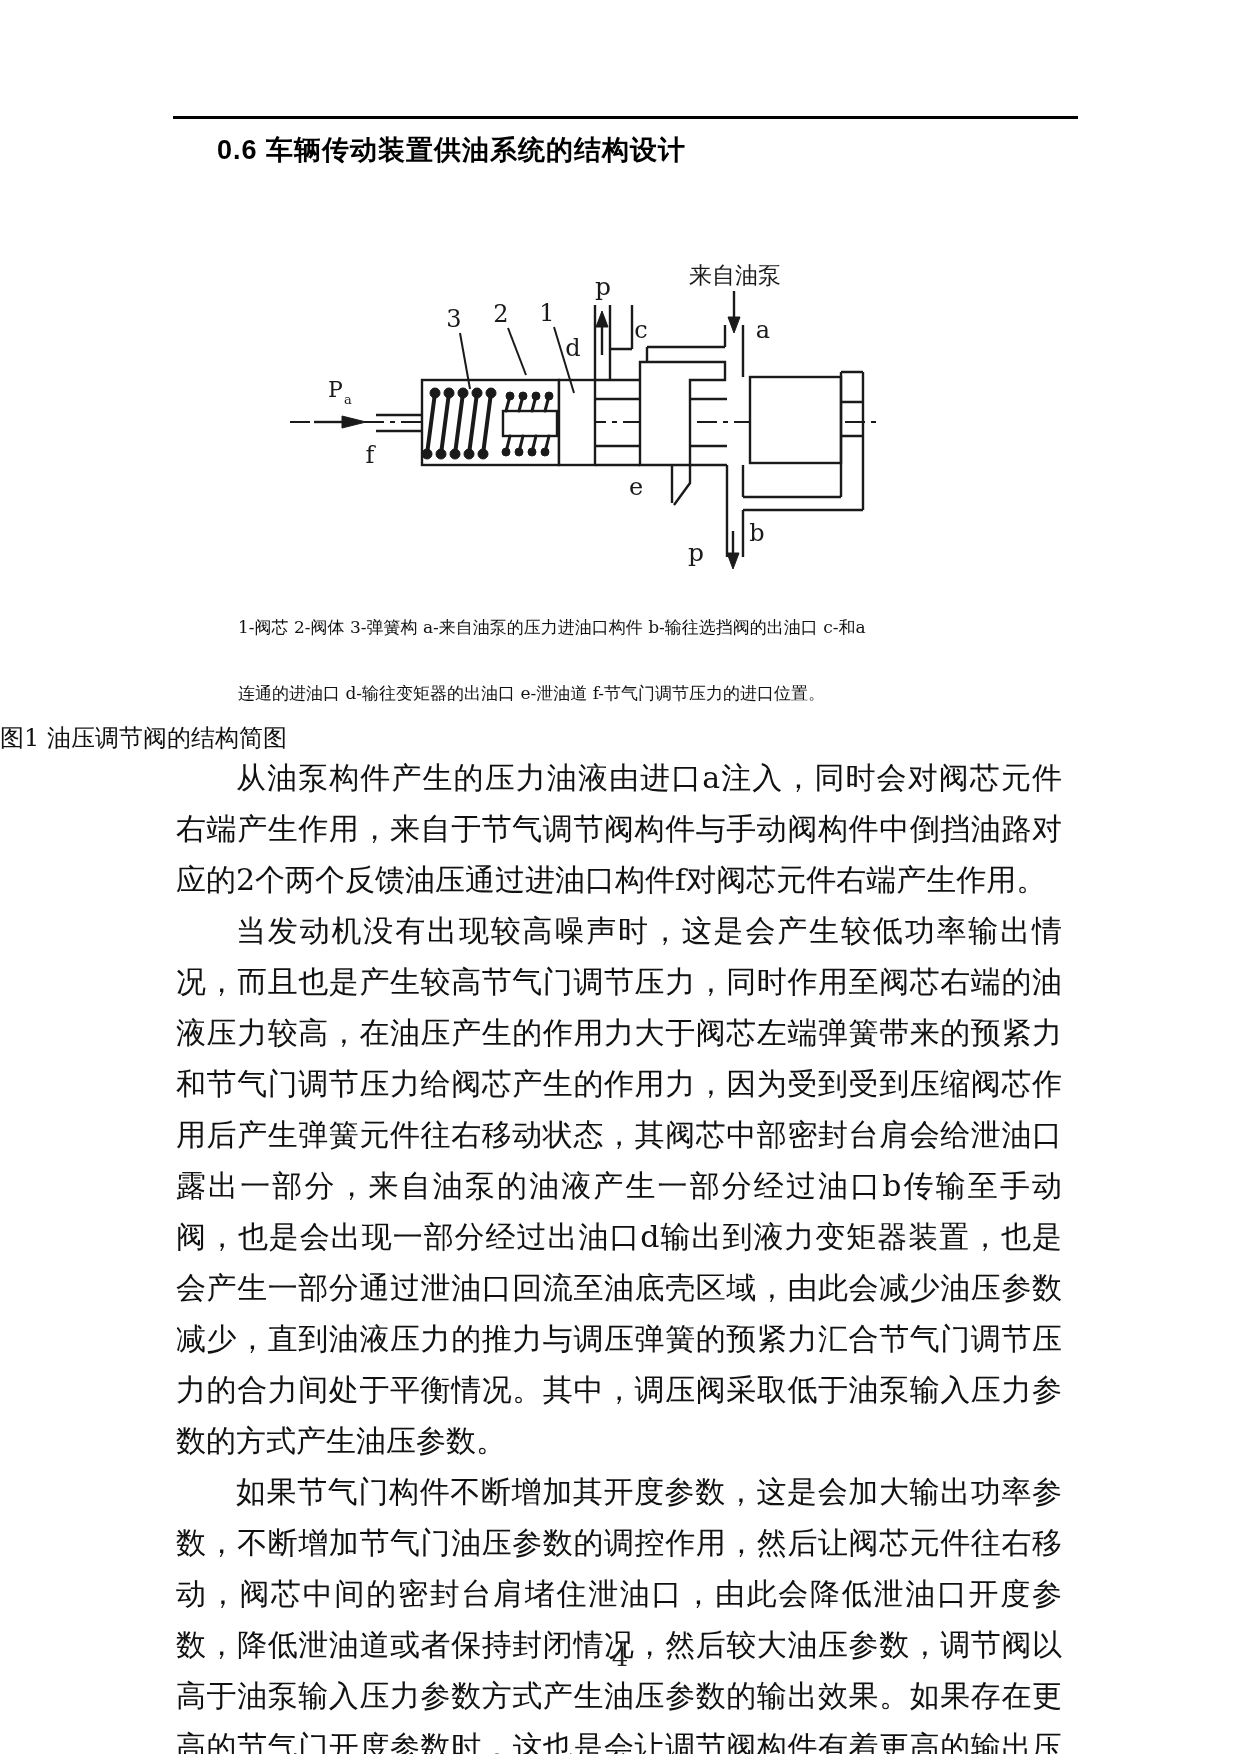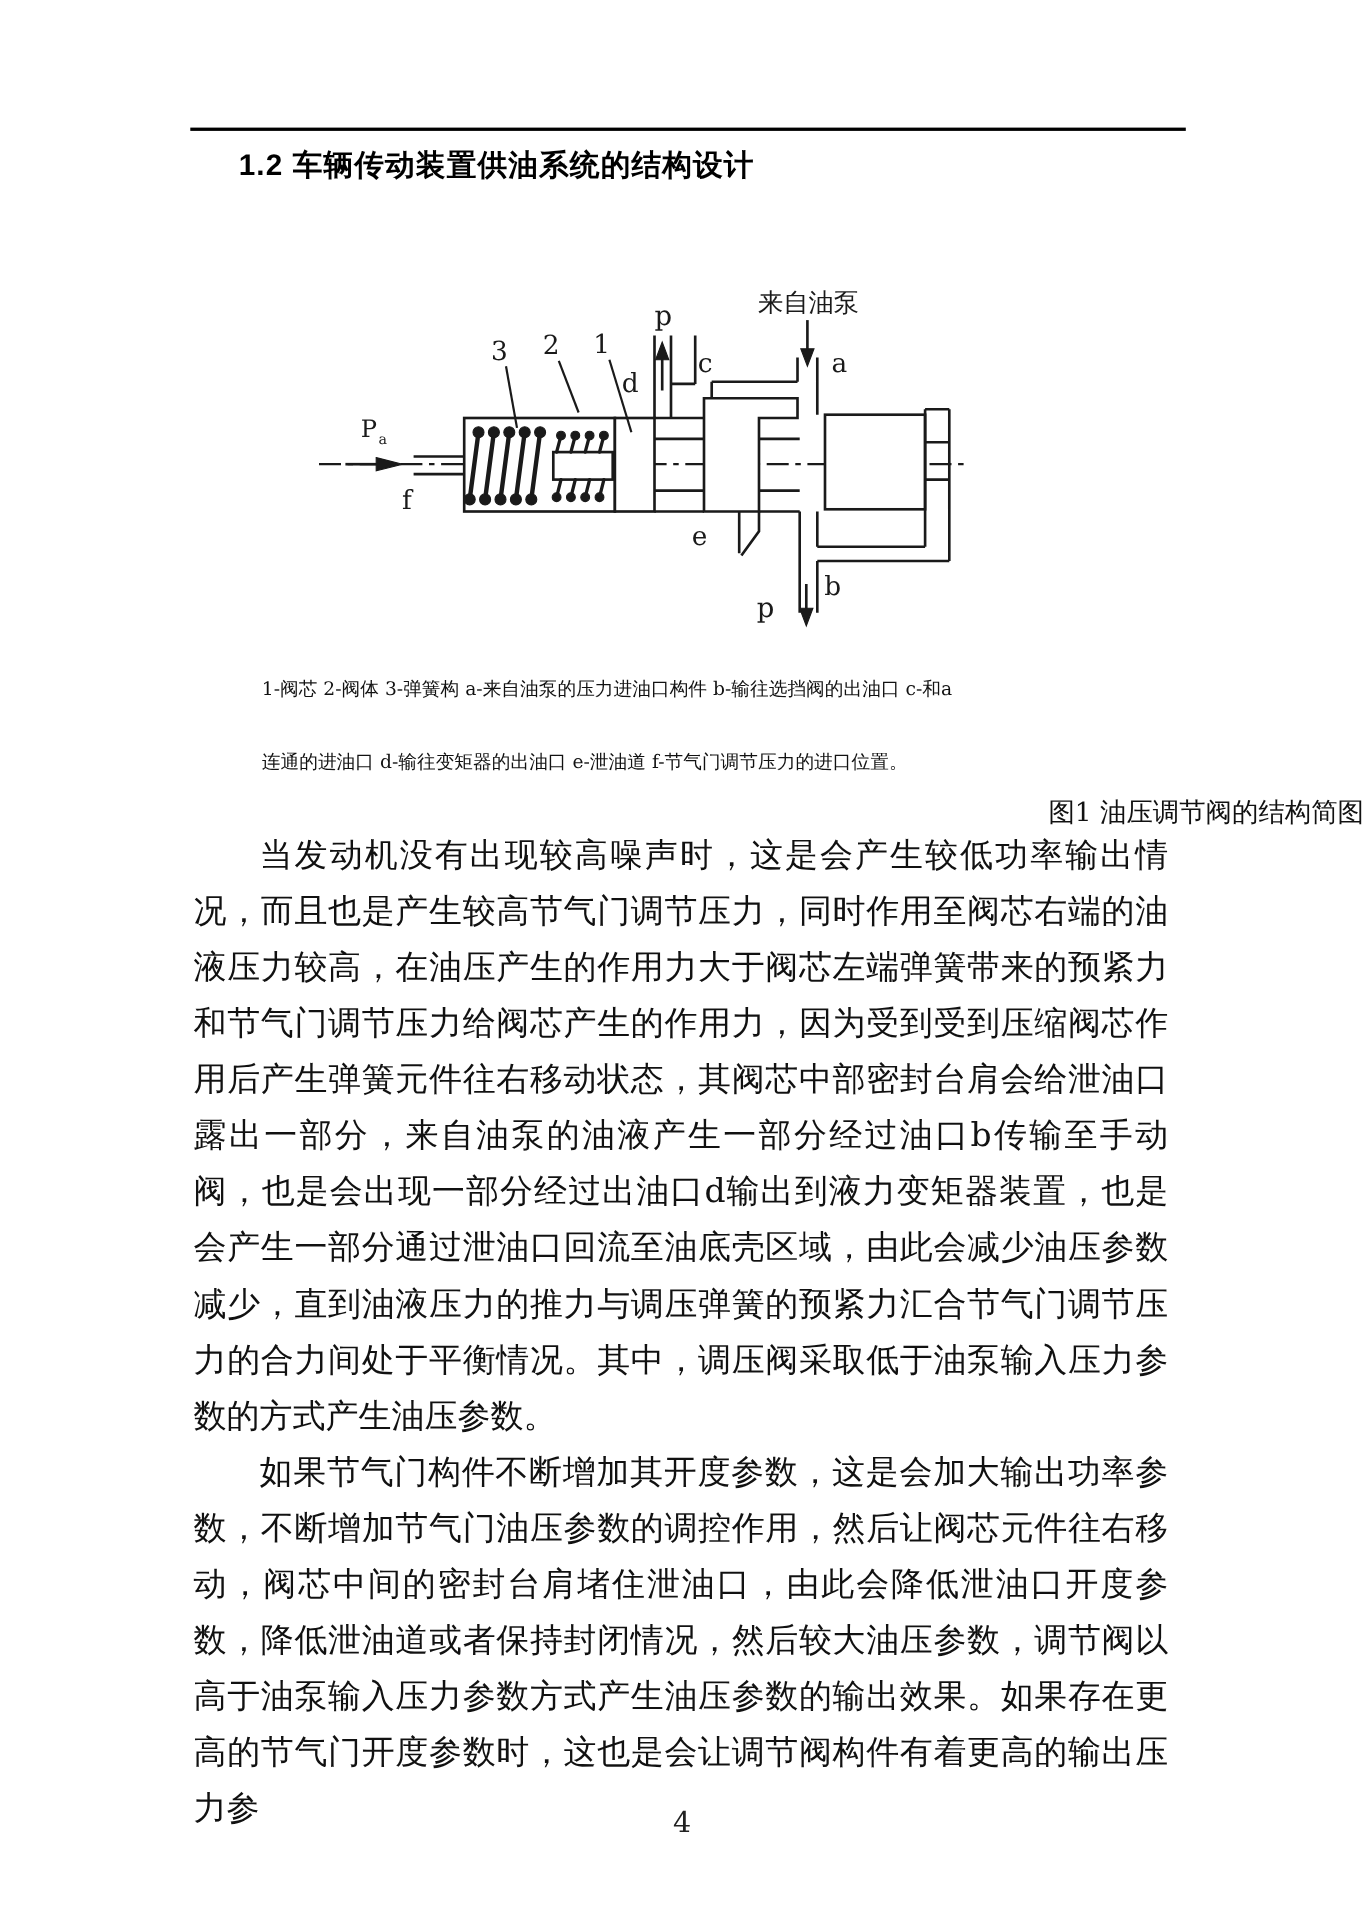--- a/index.html
+++ b/index.html
@@ -27,41 +27,41 @@
     font-family:"DejaVu Serif","Liberation Serif",serif;
     fill:#1a1a1a;
   }
   .caption{
     position:absolute;left:238px;top:594px;width:804px;
     font-size:17px;line-height:66px;
     color:#111;
   }
   .fig-title{
     position:absolute;left:0;top:722px;width:1240px;
-    text-align:right;font-size:24px;color:#111;
+    text-align:left;font-size:24px;color:#111;
   }
   .body-text{
     position:absolute;left:176px;top:752px;width:886px;
   }
   .body-text p{
     margin:0;font-size:30px;line-height:51px;
     text-align:justify;text-indent:2em;
     color:#111;
   }
   .page-num{
     position:absolute;left:0;top:1642px;width:1240px;
     text-align:center;font-size:26px;color:#222;
   }
 </style>
 </head>
 <body>
 
 <div class="top-rule"></div>
 
-<h1 class="heading">1.2 车辆传动装置供油系统的结构设计</h1>
+<h1 class="heading">0.6 车辆传动装置供油系统的结构设计</h1>
 
 <svg class="diagram" width="620" height="350" viewBox="0 0 620 350" xmlns="http://www.w3.org/2000/svg">
 
   <path d="M20,197 H612" stroke="#1a1a1a" stroke-width="2" fill="none" stroke-dasharray="20 6 5 6"></path>
 
   <g stroke="#1a1a1a" stroke-width="2.4" fill="none">
 
     <path d="M44,197 H72"></path>
     <path d="M106,190 H152 M106,206 H152"></path>
 
@@ -172,17 +172,18 @@
 </svg>
 
 <div class="caption">
   <div>1-阀芯 2-阀体 3-弹簧构 a-来自油泵的压力进油口构件  b-输往选挡阀的出油口 c-和a</div>
   <div>连通的进油口 d-输往变矩器的出油口 e-泄油道  f-节气门调节压力的进口位置。</div>
 </div>
 
 <div class="fig-title">图1 油压调节阀的结构简图</div>
 
 <div class="body-text">
+  <p>从油泵构件产生的压力油液由进口a注入，同时会对阀芯元件右端产生作用，来自于节气调节阀构件与手动阀构件中倒挡油路对应的2个两个反馈油压通过进油口构件f对阀芯元件右端产生作用。</p>
   <p>当发动机没有出现较高噪声时，这是会产生较低功率输出情况，而且也是产生较高节气门调节压力，同时作用至阀芯右端的油液压力较高，在油压产生的作用力大于阀芯左端弹簧带来的预紧力和节气门调节压力给阀芯产生的作用力，因为受到受到压缩阀芯作用后产生弹簧元件往右移动状态，其阀芯中部密封台肩会给泄油口露出一部分，来自油泵的油液产生一部分经过油口b传输至手动阀，也是会出现一部分经过出油口d输出到液力变矩器装置，也是会产生一部分通过泄油口回流至油底壳区域，由此会减少油压参数减少，直到油液压力的推力与调压弹簧的预紧力汇合节气门调节压力的合力间处于平衡情况。其中，调压阀采取低于油泵输入压力参数的方式产生油压参数。</p>
   <p>如果节气门构件不断增加其开度参数，这是会加大输出功率参数，不断增加节气门油压参数的调控作用，然后让阀芯元件往右移动，阀芯中间的密封台肩堵住泄油口，由此会降低泄油口开度参数，降低泄油道或者保持封闭情况，然后较大油压参数，调节阀以高于油泵输入压力参数方式产生油压参数的输出效果。如果存在更高的节气门开度参数时，这也是会让调节阀构件有着更高的输出压力参</p>
 </div>
 
 <div class="page-num">4</div>
 
 </body></html>

